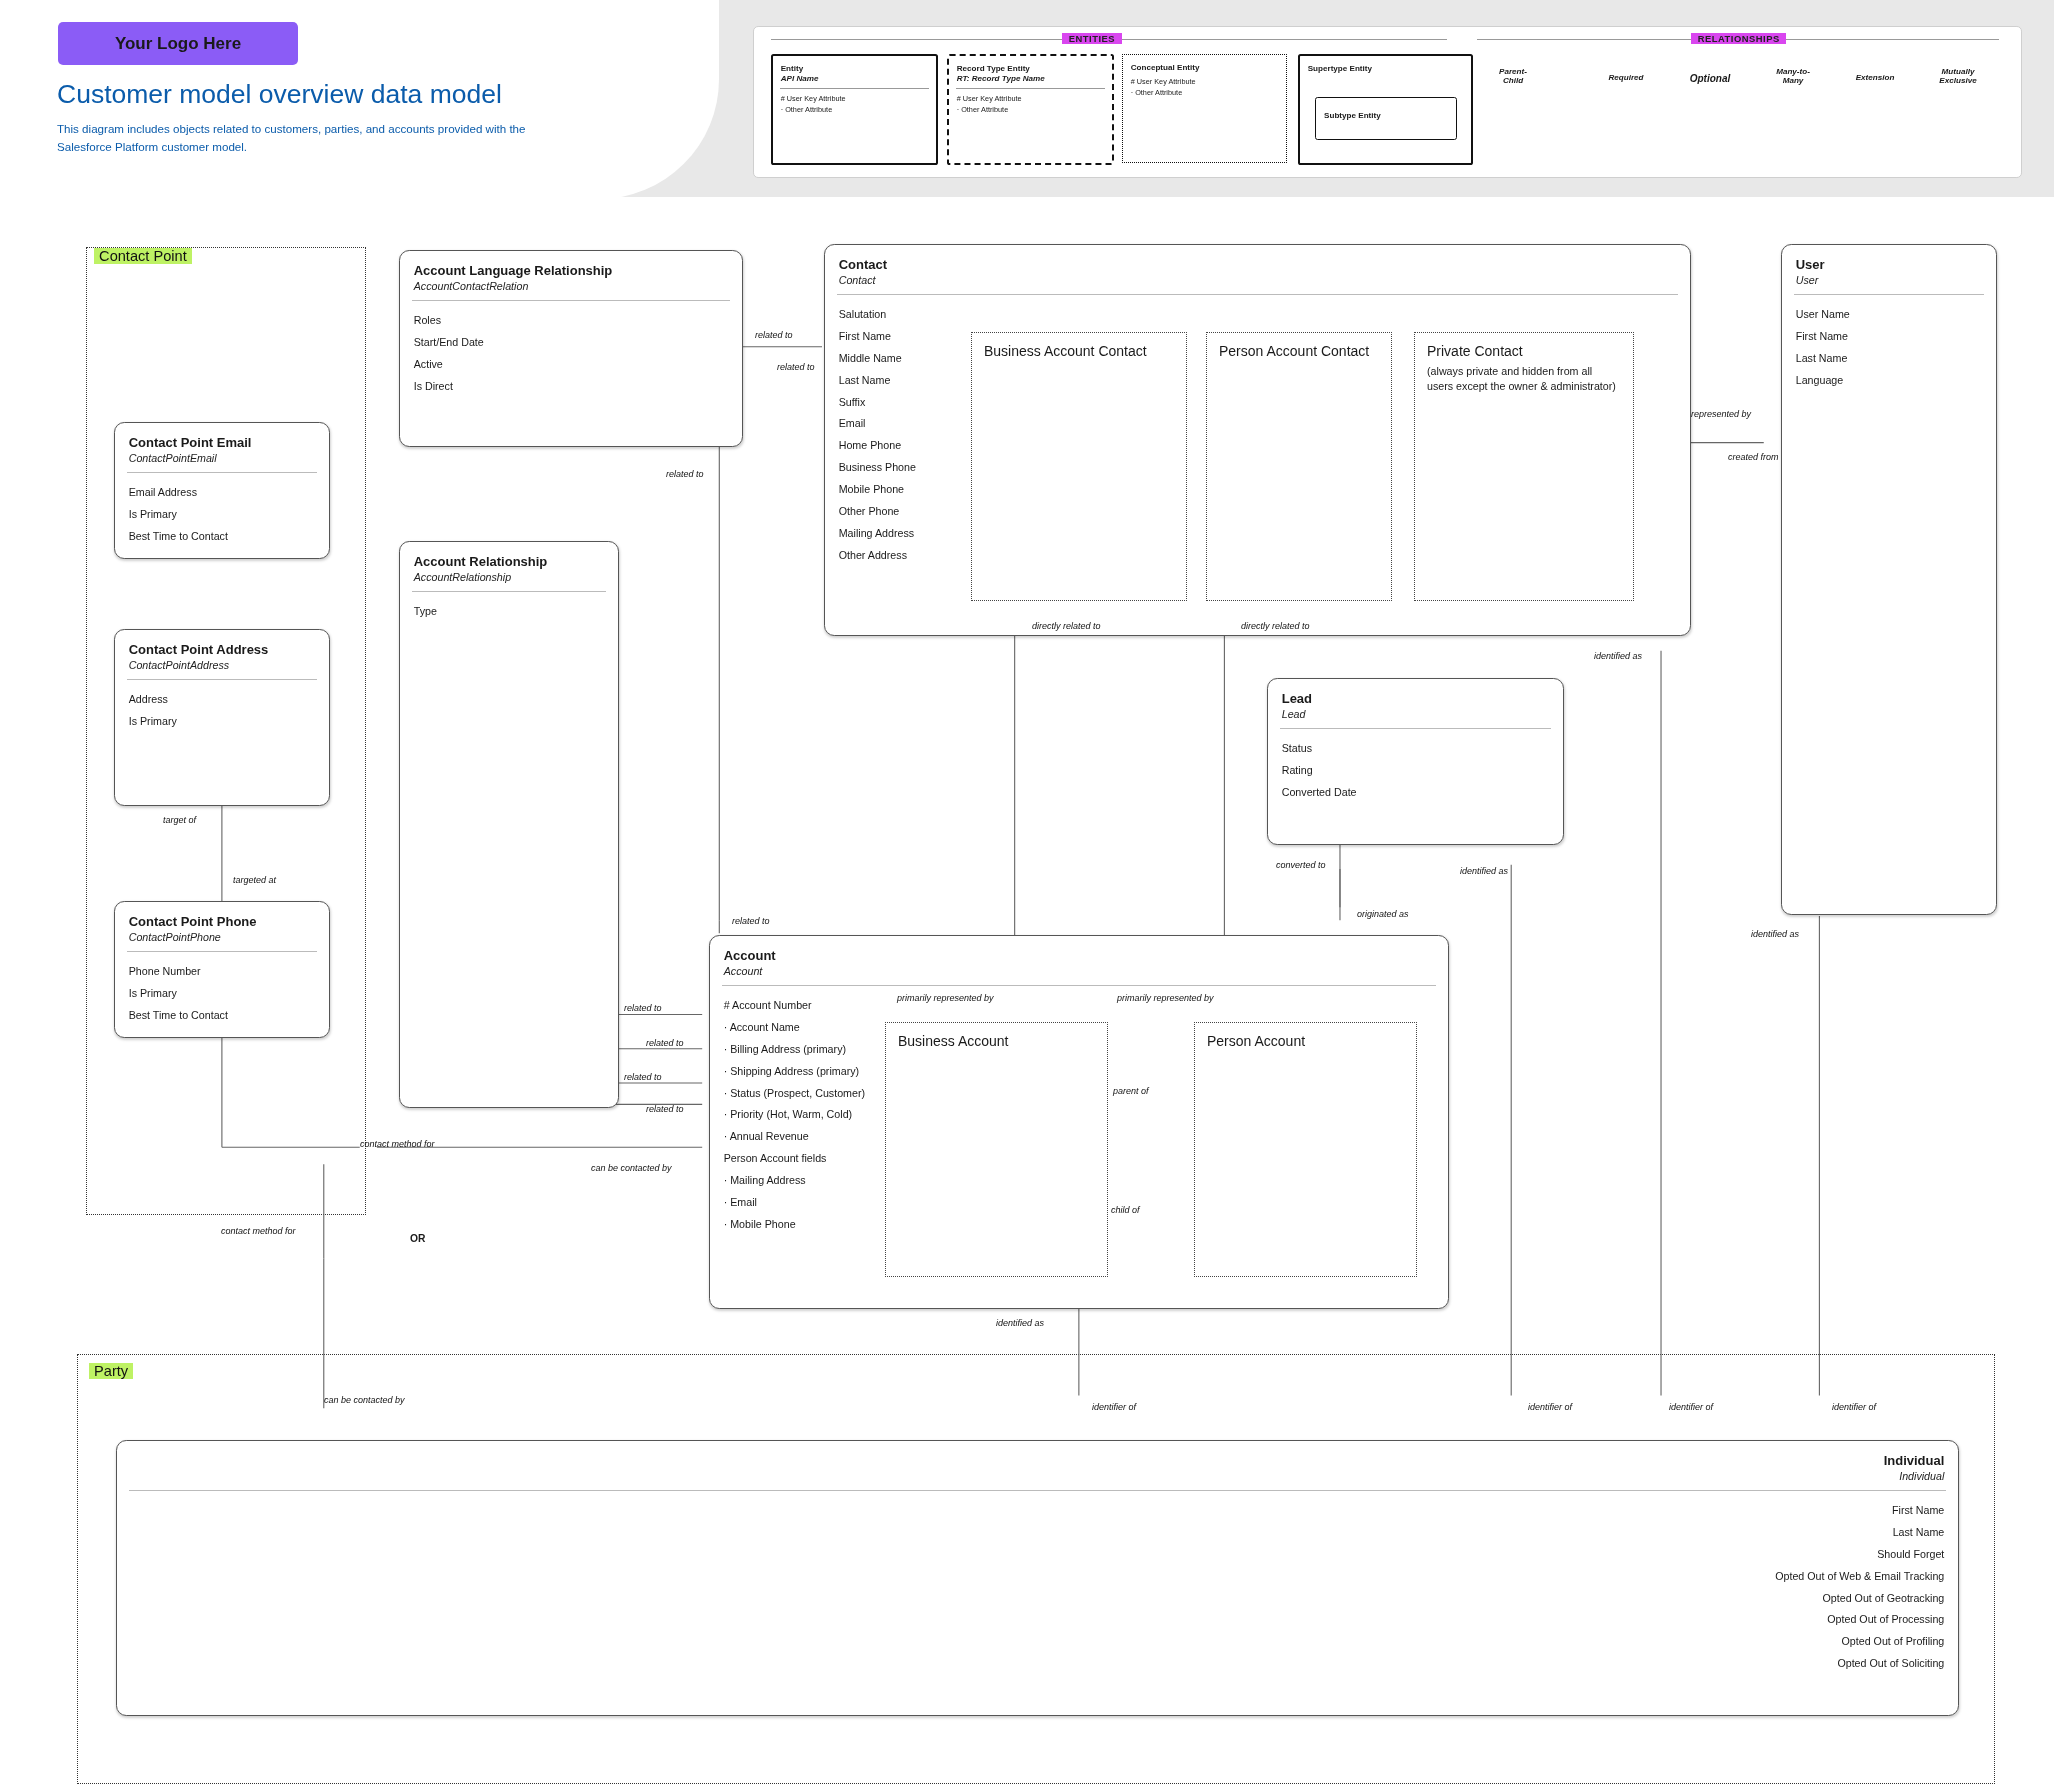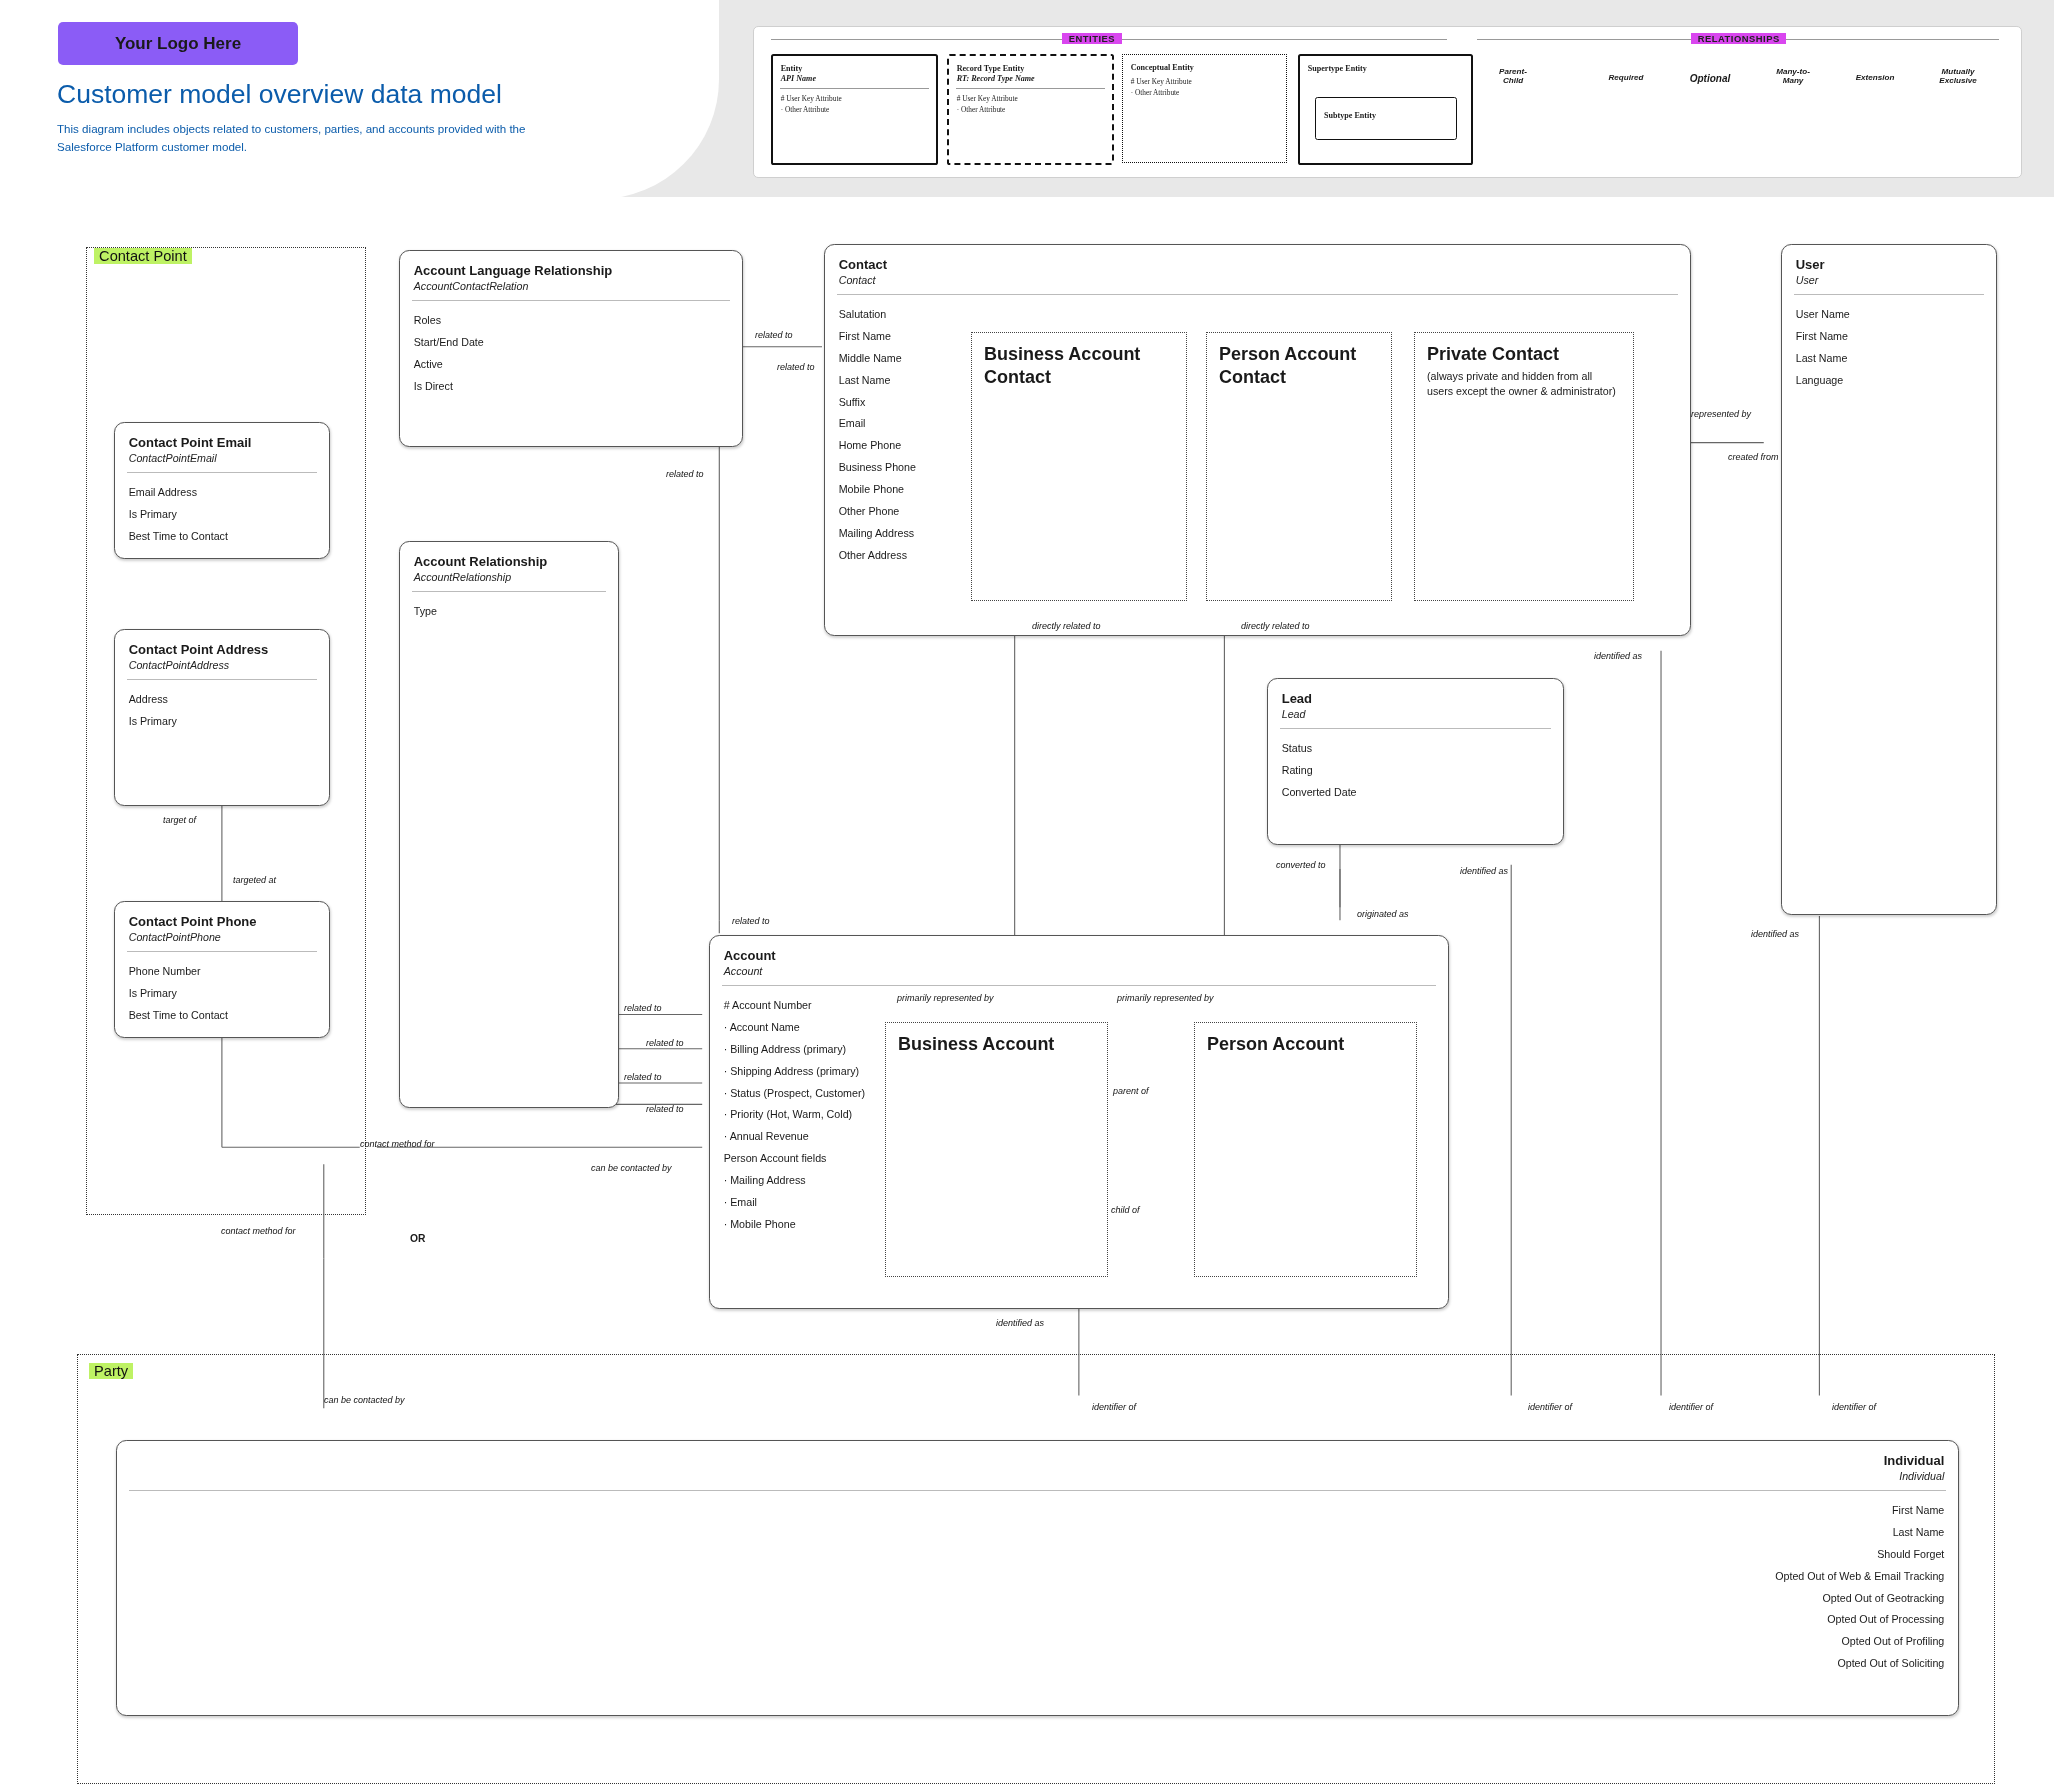--- a/index.html
+++ b/index.html
@@ -43,21 +43,21 @@
     left:753px;top:26px;width:1267px;height:150px;
     background:#ffffff;border:0.9px solid #cfcfcf;border-radius:5.1px;
   }
   .legend-group-label{
     font-size:9.4px;font-weight:bold;letter-spacing:0.5px;color:#222;
     background:#d946ef;padding:0 6.8px;
   }
   .legend-line{
     position:absolute;height:0.9px;background:#999;top:12px;
   }
-  .lgbox{position:absolute;background:#fff;font-family:Liberation Serif, serif;}
+  .lgbox{position:absolute;background:#fff;}
   .lgbox .lg-t{font-size:8.1px;font-weight:bold;}
   .lgbox .lg-i{font-size:8.1px;font-style:italic;font-weight:bold;}
   .lgbox .lg-a{font-size:7.3px;color:#222;line-height:1.5;}
 
   .rel-item{position:absolute;text-align:center;width:94px;}
 
   
   .entity{
     position:absolute;background:#ffffff;
     border:0.9px solid #555;border-radius:10.3px;
@@ -66,21 +66,21 @@
   .entity .e-name{font-size:13px;font-weight:bold;padding:12px 13.7px 0 13.7px;}
   .entity .e-api{font-size:10.7px;font-style:italic;padding:1.7px 13.7px 8.6px 13.7px;color:#222;}
   .entity .e-sep{height:0.9px;background:#bbb;margin:0 12px;}
   .entity .e-attrs{padding:8.6px 13.7px 10.3px 13.7px;}
   .entity .e-attrs div{font-size:10.7px;line-height:2.05;}
 
   
   .concept{
     position:absolute;border:1.7px dotted #444;background:transparent;
   }
-  .concept .c-title{font-size:18px;font-weight:bold;padding:10.3px 12px 0 12px;line-height:1.25;}
+  .concept .c-title{font-size:14px;font-weight:normal;padding:10.3px 12px 0 12px;line-height:1.25;}
   .concept .c-note{font-size:10.7px;padding:3.4px 12px 0 12px;line-height:1.35;}
 
   .group-box{
     position:absolute;border:1.7px dotted #333;background:transparent;
   }
   .group-title{position:absolute;font-size:14.6px;font-weight:400;color:#111;background:#bef264;padding:0 5.1px;}
 
   .rel-label{position:absolute;font-size:9px;font-style:italic;color:#111;white-space:nowrap;}
   .or-label{position:absolute;font-size:10.3px;font-weight:bold;}
 

